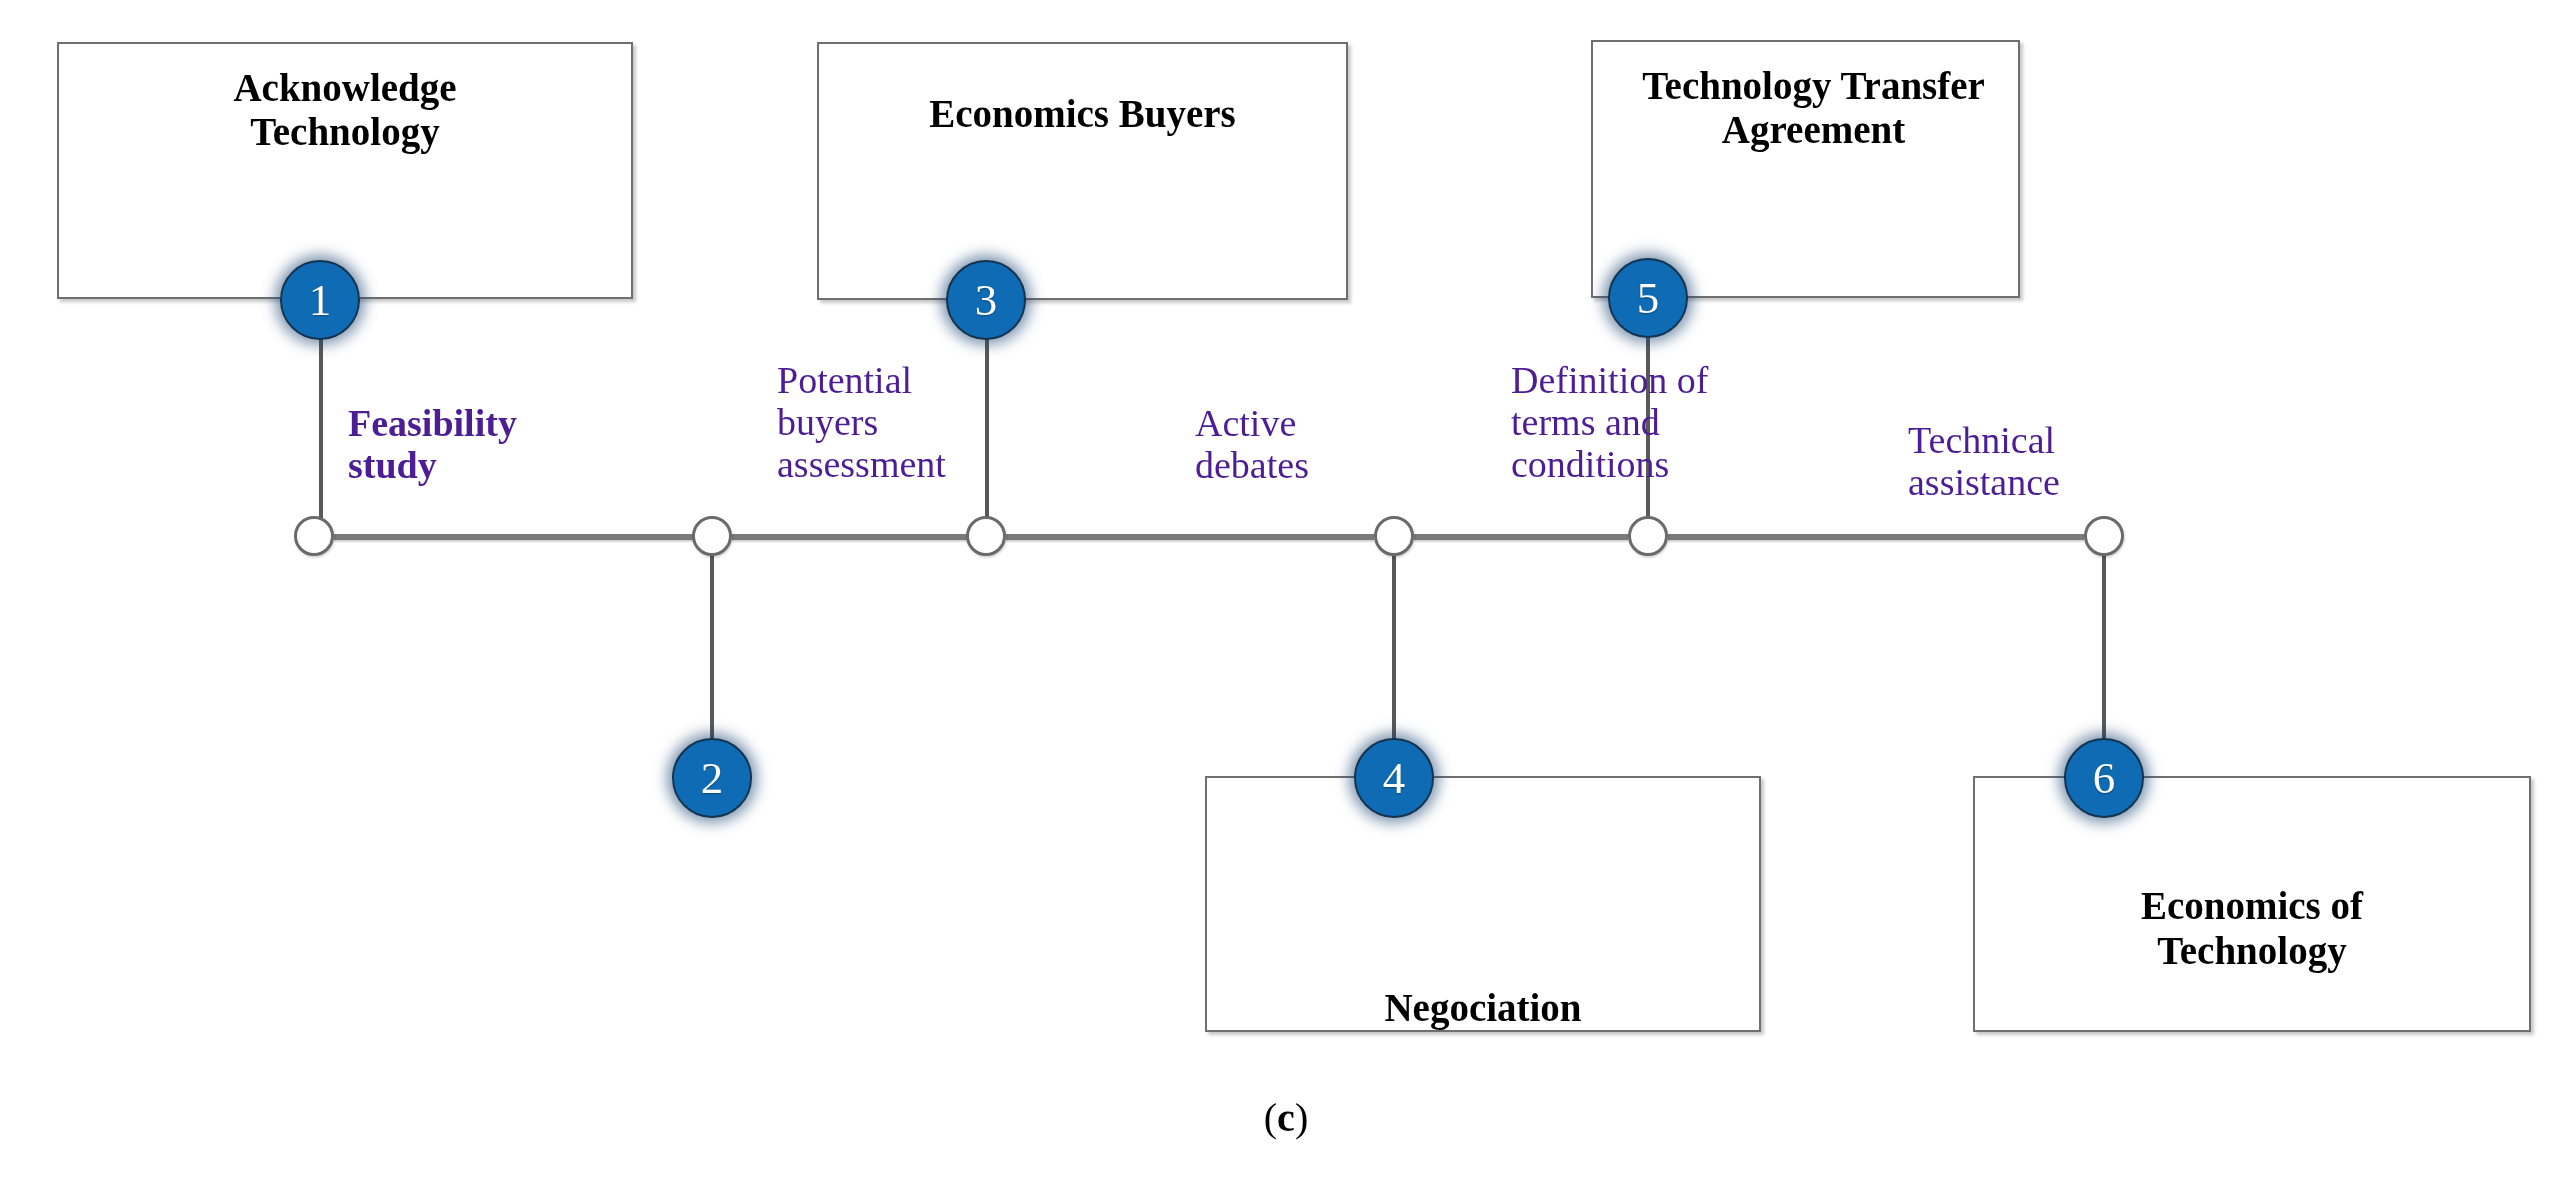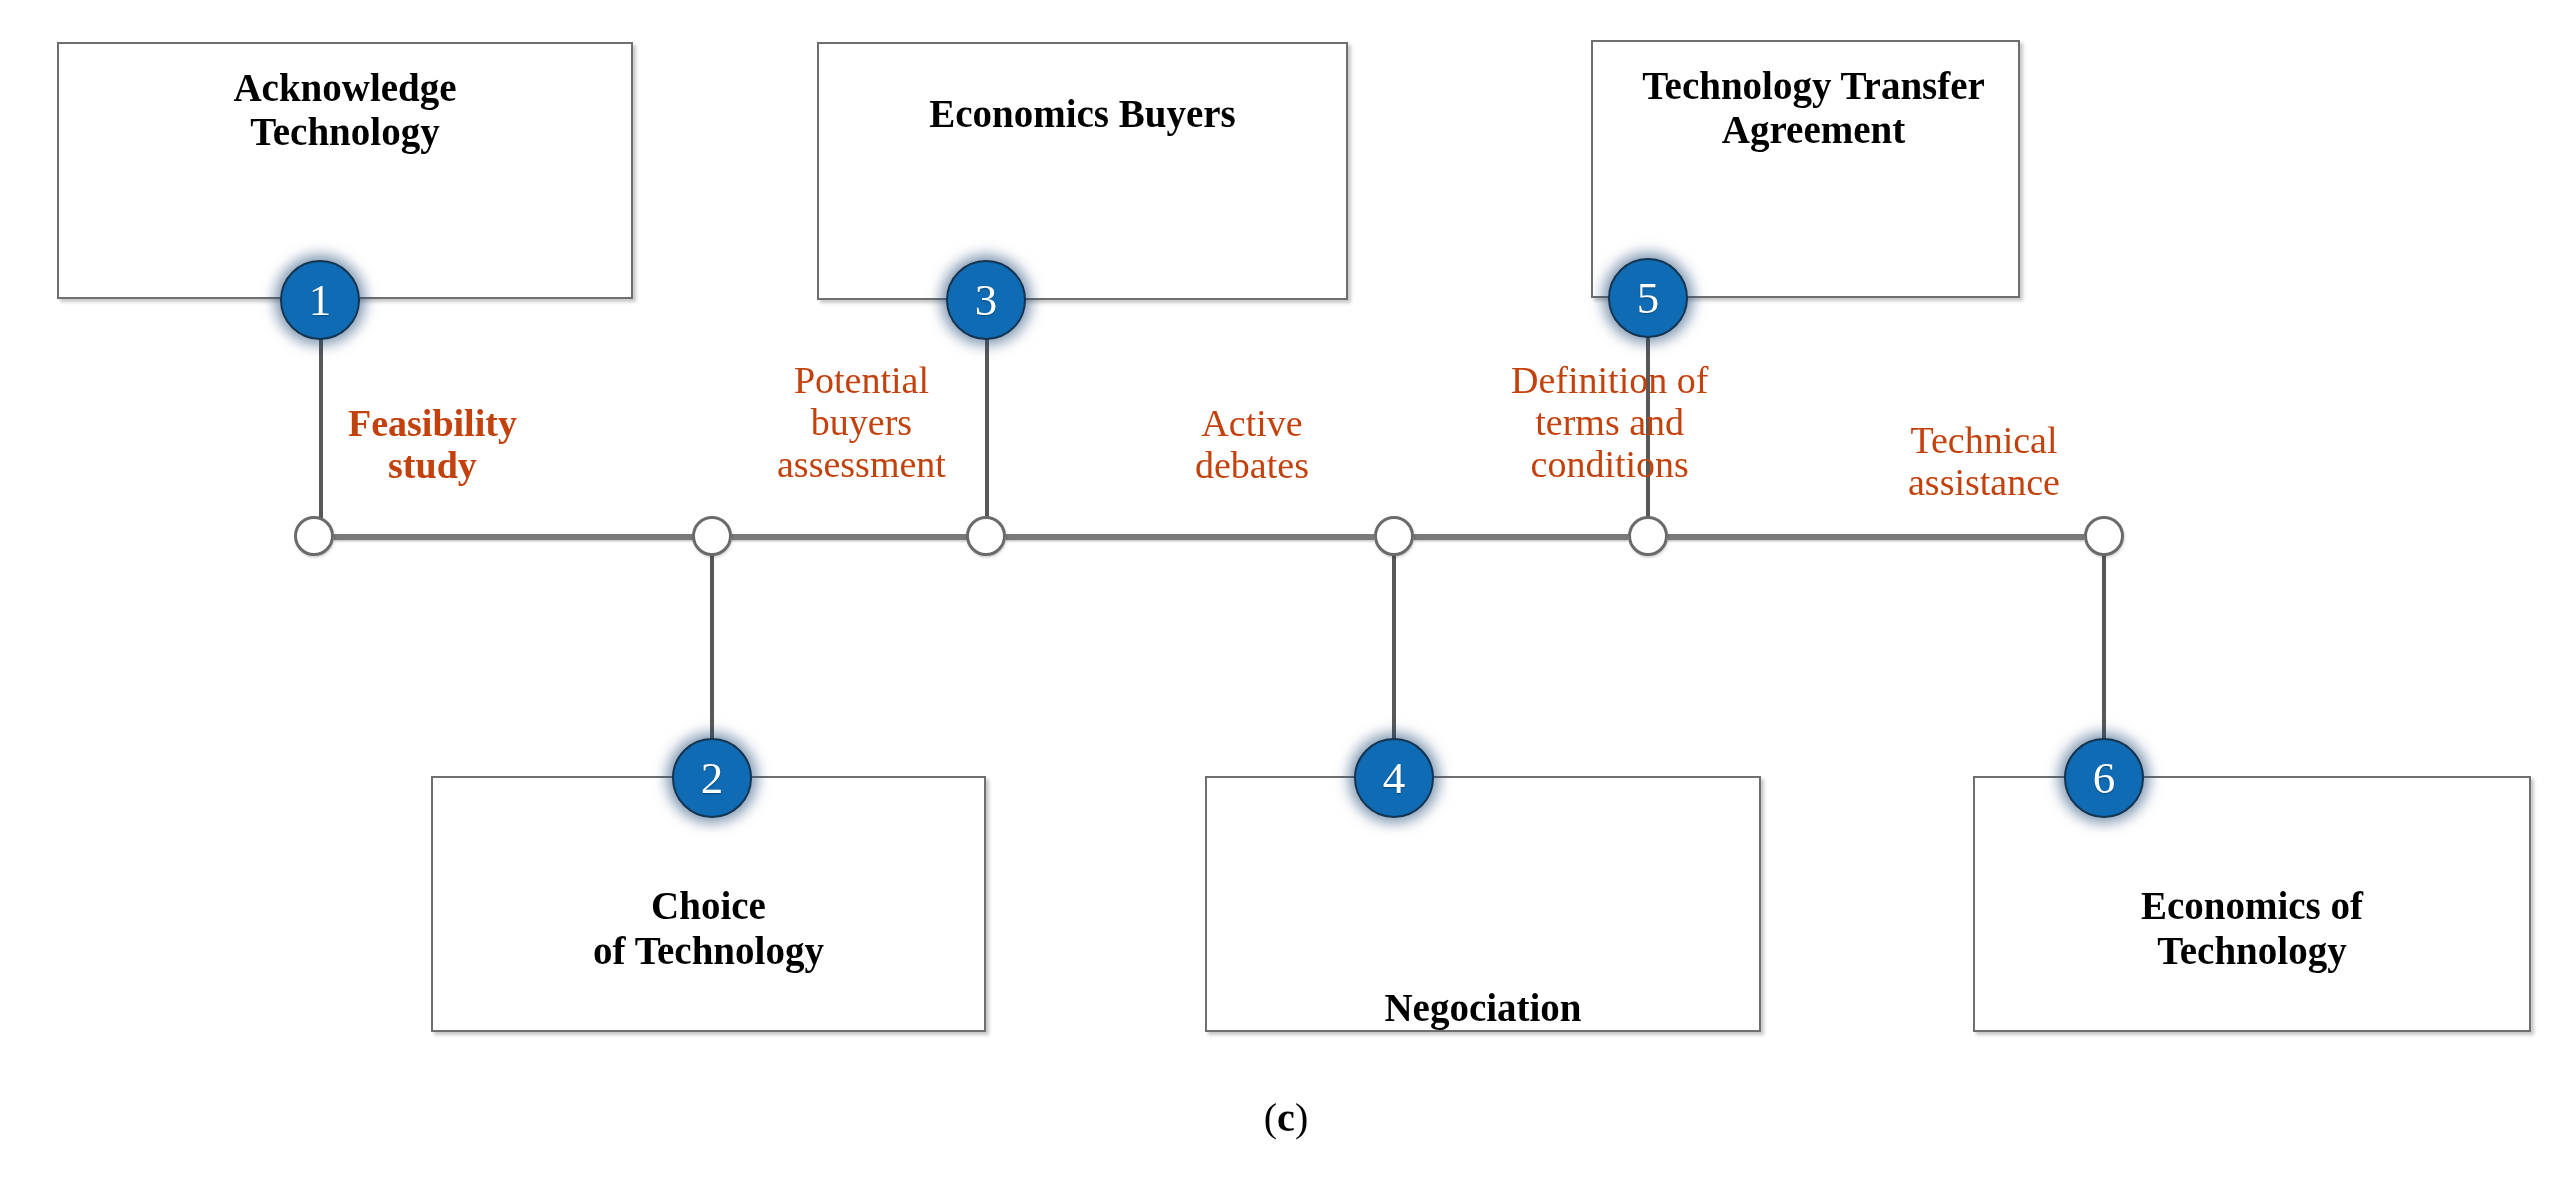--- a/index.html
+++ b/index.html
@@ -83,23 +83,23 @@
     font-size: 45px;
     line-height: 1;
     text-shadow: 0 0.8px 1.7px rgba(0,0,0,0.35);
   }
   
   .milestone-label {
     position: absolute;
     font-family: "Liberation Serif", "DejaVu Serif", serif;
     font-size: 38px;
     line-height: 1.10;
-    color: #c2410c;
+    color: #4c1d95;
     white-space: pre-line;
-    text-align: center;
+    text-align: left;
   }
   
   .fig-caption {
     position: absolute;
     font-family: "Liberation Serif", "DejaVu Serif", serif;
     font-size: 40px;
     color: #000000;
     text-align: center;
   }
   .fig-caption b { font-weight: bold; }
@@ -116,24 +116,20 @@
 
   <div class="pbox" style="left:817px; top:42px; width:531px; height:258px; padding-top:48px;">
     <div class="pbox-title">Economics Buyers</div>
   </div>
 
   <div class="pbox" style="left:1591px; top:40px; width:429px; height:258px; padding-top:21.6px;padding-left:16px;">
     <div class="pbox-title">Technology Transfer
 Agreement</div>
   </div>
 
-  <div class="pbox bottomlabel" style="left:431px; top:776px; width:555px; height:256px; padding-bottom:57px;">
-    <div class="pbox-title">Choice
-of Technology</div>
-  </div>
 
   <div class="pbox bottomlabel" style="left:1205px; top:776px; width:556px; height:256px; ">
     <div class="pbox-title">Negociation</div>
   </div>
 
   <div class="pbox bottomlabel" style="left:1973px; top:776px; width:558px; height:256px; padding-bottom:57px;">
     <div class="pbox-title">Economics of
 Technology</div>
   </div>
 

